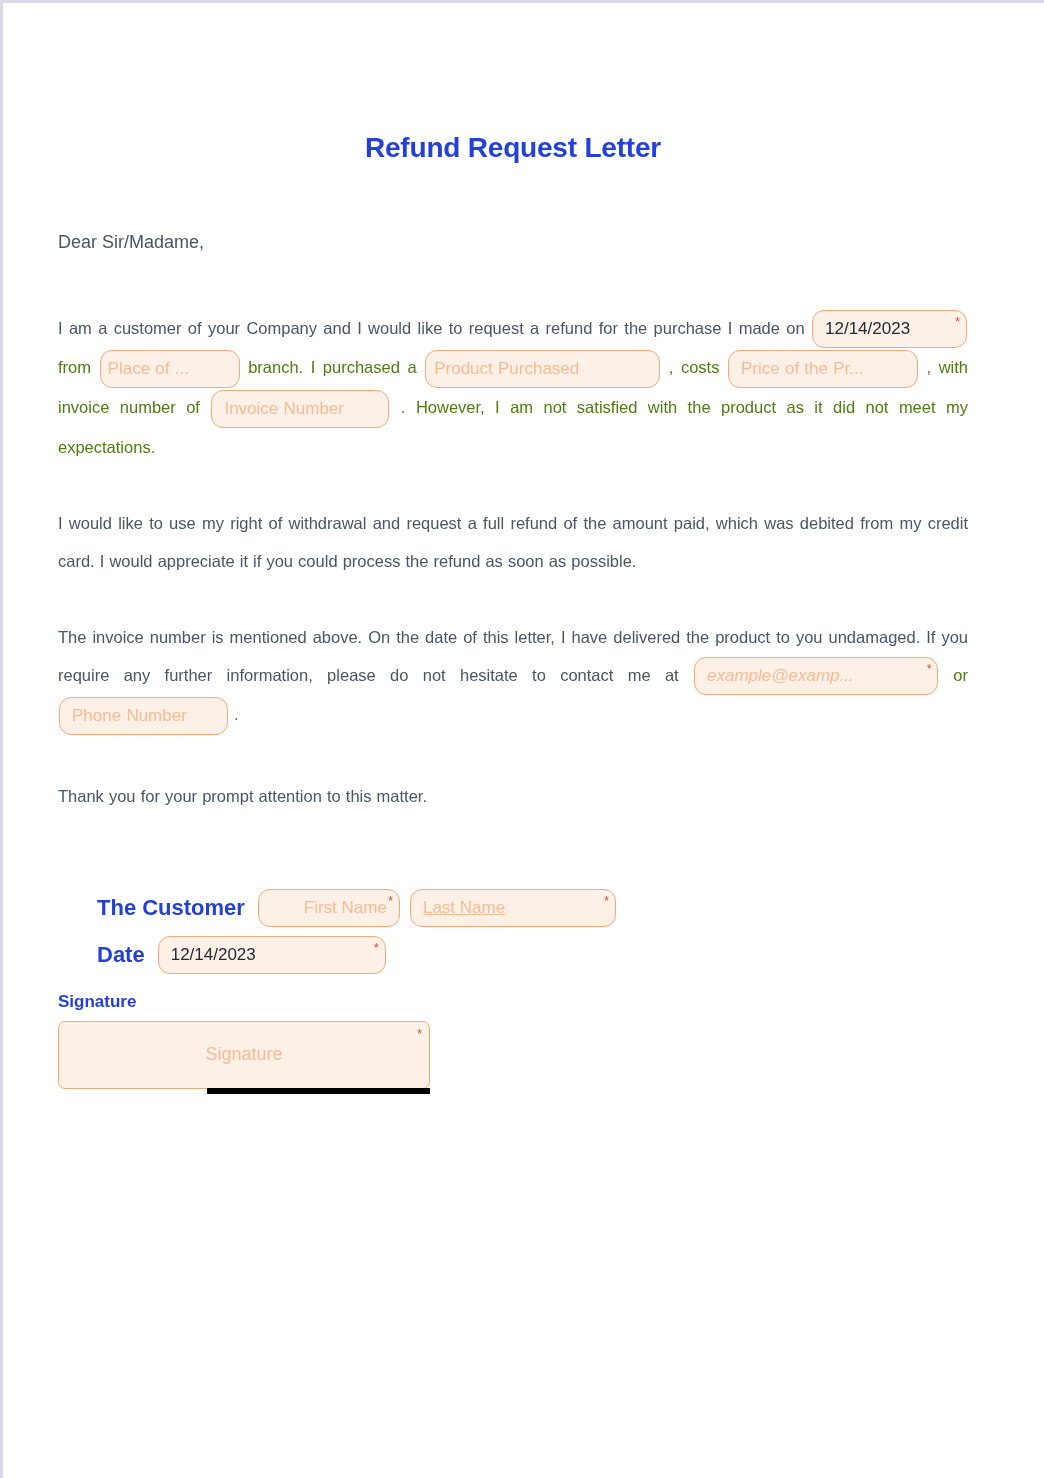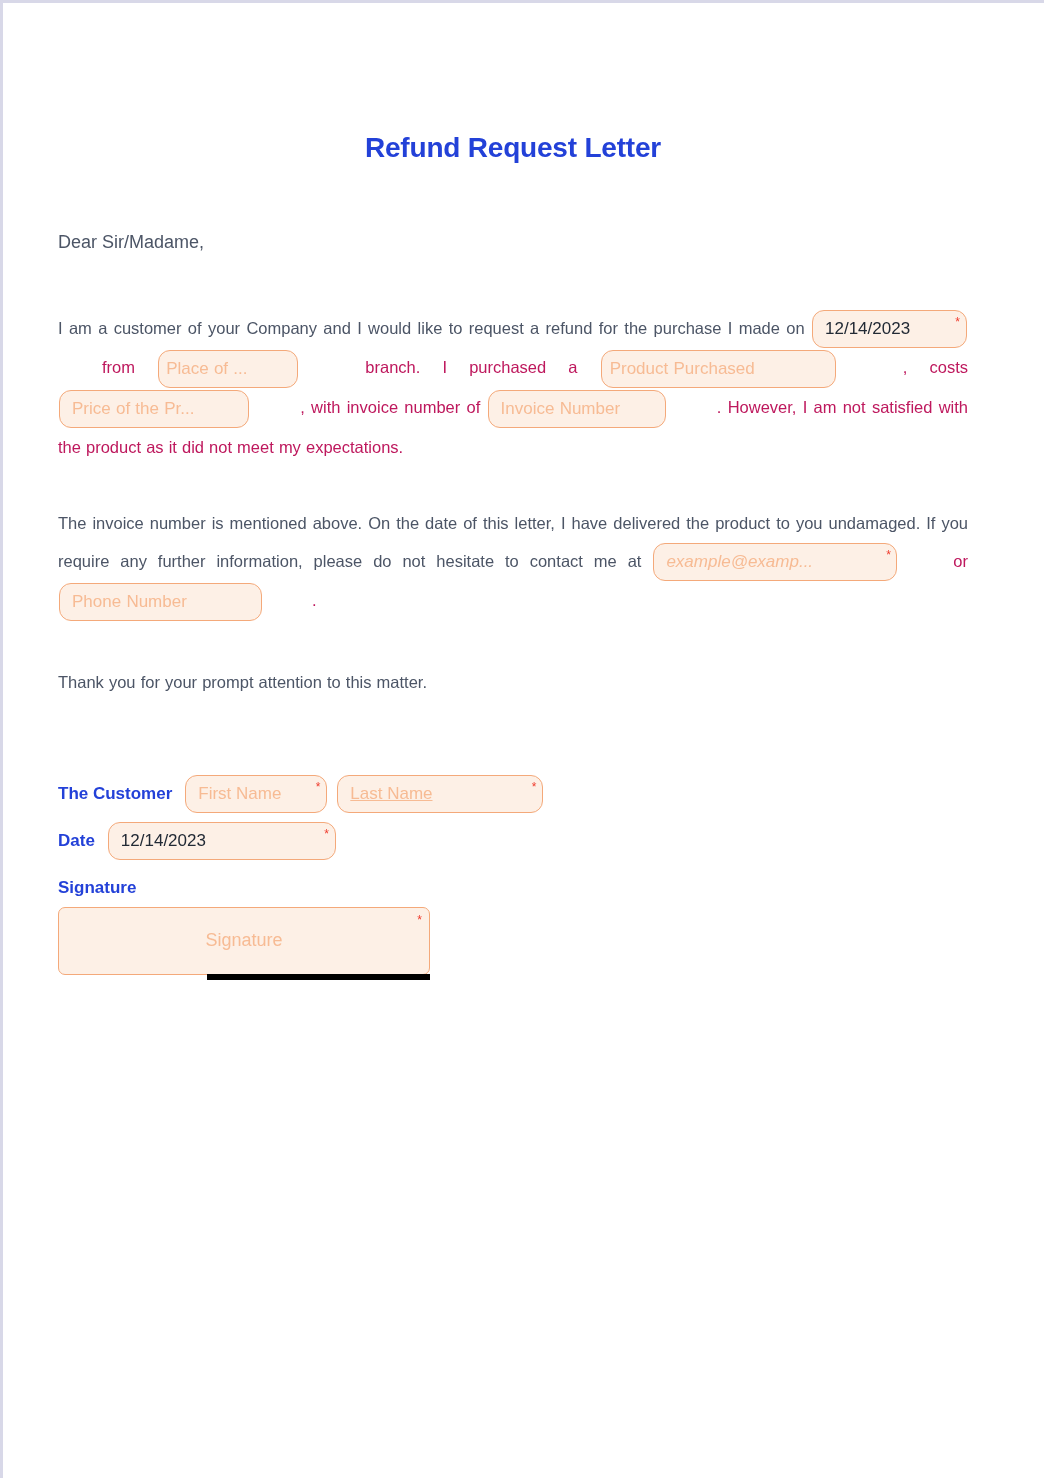--- a/index.html
+++ b/index.html
@@ -92,39 +92,40 @@
     font-family: "Liberation Sans", sans-serif;
   }
 
   
   .f-date     { width: 155px; }
   .f-place    { width: 140px; padding-left: 7px; }
   .f-product  { width: 235px; padding-left: 8px; }
   .f-price    { width: 190px; }
   .f-invoice  { width: 178px; }
   .f-email    { width: 244px; font-style: italic; }
-  .f-phone    { width: 203px; }
-
-  .inline-word { color: #be185d; margin-left: 44px; }
+  .f-phone    { width: 169px; }
+
+  .inline-word { color: #4d7c0f; }
 
   
   .sigblock { padding-top: 74px; }
   .sig-row {
     display: flex;
     align-items: center;
     margin-bottom: 9px;
   }
   .sig-label {
     color: #2341d8;
-    font-size: 17px;
+    font-size: 22px;
     font-weight: bold;
     margin-right: 12px;
     white-space: nowrap;
-  }
-  .f-first { width: 142px; }
+    margin-left: 39px;
+  }
+  .f-first { width: 142px; text-align: right; }
   .f-last  { width: 206px; margin-left: 9px; text-decoration: underline; }
   .f-sigdate { width: 228px; }
 
   .sig-head {
     color: #2341d8;
     font-size: 17px;
     font-weight: bold;
     margin-top: 18px;
     margin-bottom: 9px;
   }
@@ -179,20 +180,21 @@
       <span class="field f-place"><span>Place of ...</span></span>
       <span class="inline-word">branch. I purchased a</span>
       <span class="field f-product"><span>Product Purchased</span></span>
       <span class="inline-word">, costs</span>
       <span class="field f-price"><span>Price of the Pr...</span></span>
       <span class="inline-word">, with invoice number of</span>
       <span class="field f-invoice"><span>Invoice Number</span></span>
       <span class="inline-word">. However, I am not satisfied with the product as it did not meet my expectations.</span>
     </p>
 
+    <p class="para j p2">I would like to use my right of withdrawal and request a full refund of the amount paid, which was debited from my credit card. I would appreciate it if you could process the refund as soon as possible.</p>
 
     <p class="para j p3">
       <span>The invoice number is mentioned above. On the date of this letter, I have delivered the product to you undamaged. If you require any further information, please do not hesitate to contact me at</span>
       <span class="field f-email"><span>example@examp...</span><span class="star">*</span></span>
       <span class="inline-word">or</span>
       <span class="field f-phone"><span>Phone Number</span></span>
       <span class="inline-word">.</span>
     </p>
 
     <p class="para p4">Thank you for your prompt attention to this matter.</p>

